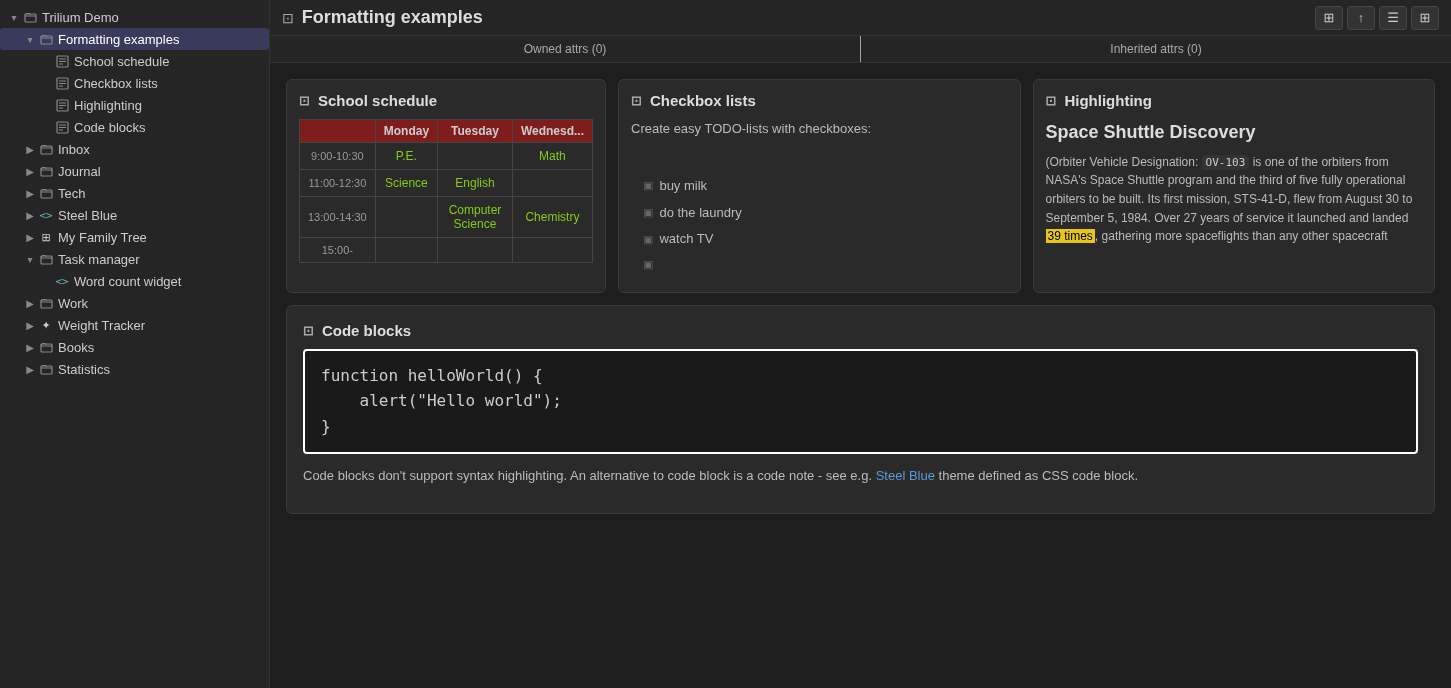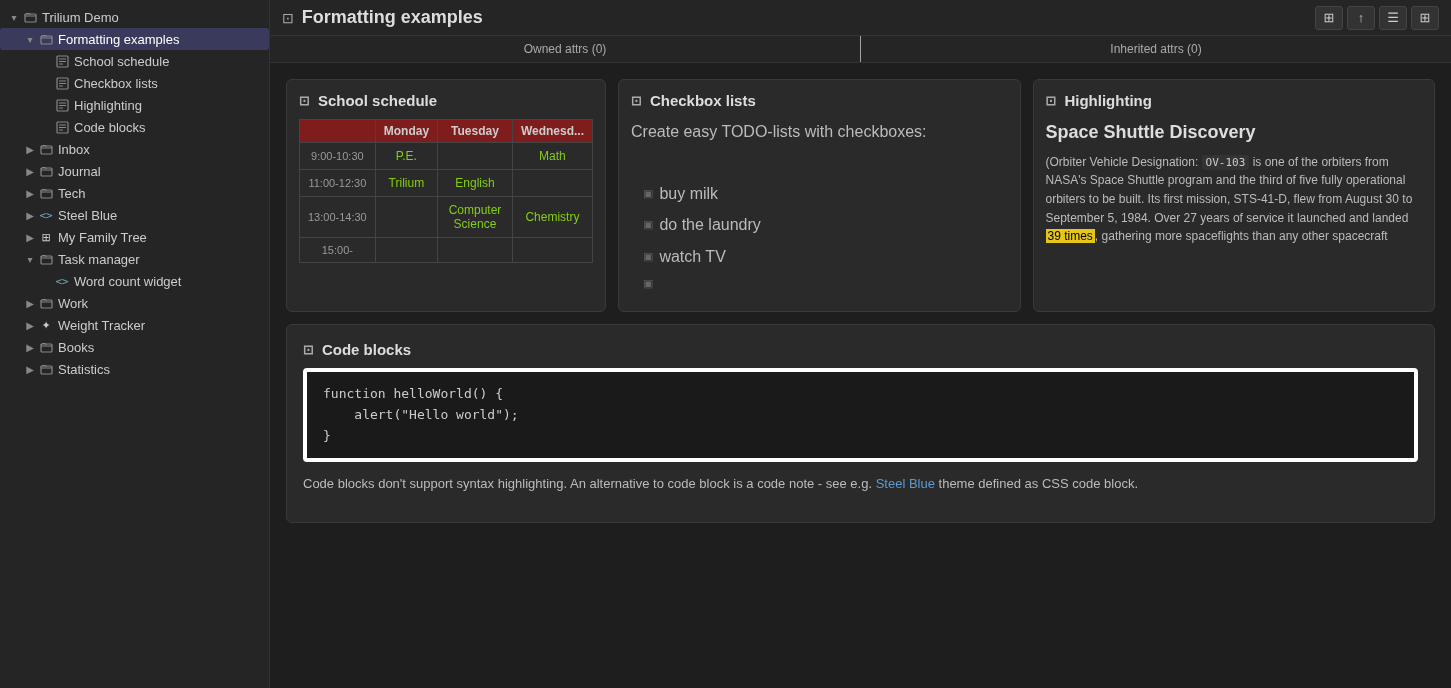--- a/index.html
+++ b/index.html
@@ -185,21 +185,21 @@
       vertical-align: middle;
     }
     .schedule-table td:first-child {
       font-size: 11px;
       color: #999;
       white-space: nowrap;
     }
 
     
     .checkbox-list {
-      font-size: 16px;
+      font-size: 13px;
       color: #bbb;
       line-height: 1.6;
     }
     .checkbox-list p {
       margin-bottom: 8px;
       color: #bbb;
     }
     .checkbox-list ul {
       list-style: none;
       padding-left: 12px;
@@ -260,25 +260,25 @@
       color: #ddd;
       margin-bottom: 10px;
     }
     .code-section p {
       color: #bbb;
       font-size: 13px;
       margin-bottom: 12px;
     }
     .code-block {
       background: #1a1a1a;
-      border: 4px solid #ffffff;
+      border: 2px solid #ffffff;
       border-radius: 4px;
       padding: 12px 16px;
       font-family: 'Courier New', monospace;
-      font-size: 13px;
+      font-size: 16px;
       color: #ccc;
       margin-bottom: 12px;
       line-height: 1.6;
     }
     .code-block pre { white-space: pre; }
     .code-footer {
       font-size: 13px;
       color: #bbb;
       line-height: 1.5;
     }
@@ -506,21 +506,21 @@
           </thead>
           <tbody id="schedule-tbody">
           <tr>
                 <td>9:00-10:30</td>
                 <td>P.E.</td>
                 <td></td>
                 <td>Math</td>
               </tr>
               <tr>
                 <td>11:00-12:30</td>
-                <td>Trilium</td>
+                <td>Science</td>
                 <td>English</td>
                 <td></td>
               </tr>
               <tr>
                 <td>13:00-14:30</td>
                 <td></td>
                 <td>Computer Science</td>
                 <td>Chemistry</td>
               </tr>
               <tr>

